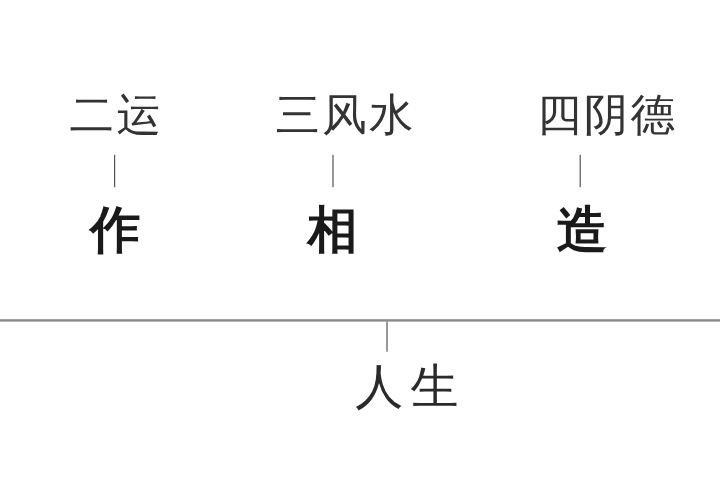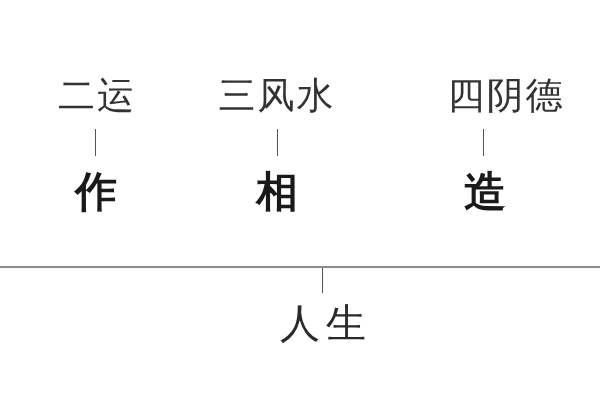--- a/index.html
+++ b/index.html
@@ -60,29 +60,30 @@
       position: absolute;
       top: 298px;
       font-size: 40px;
       line-height: 50px;
       height: 50px;
       white-space: nowrap;
       letter-spacing: 6px;
       color: #2a2a2a;
       transform: translateX(-50%);
       text-align: center;
+      margin-left: 16px;
     }
   </style>
 </head>
 <body>
 
 <div id="stage">
 
   <div class="label-top" style="left:97px;">二运</div>
-  <div class="label-top" style="left:277px;">三风水</div>
+  <div class="label-top" style="left:288px;">三风水</div>
   <div class="label-top" style="left:506px;">四阴德</div>
 
   <div class="vline" style="left:95px; top:129px; height:27px;"></div>
   <div class="vline" style="left:277px; top:129px; height:27px;"></div>
   <div class="vline" style="left:483px; top:129px; height:27px;"></div>
 
   <div class="label-mid" style="left:96px;">作</div>
   <div class="label-mid" style="left:277px;">相</div>
   <div class="label-mid" style="left:485px;">造</div>
 

